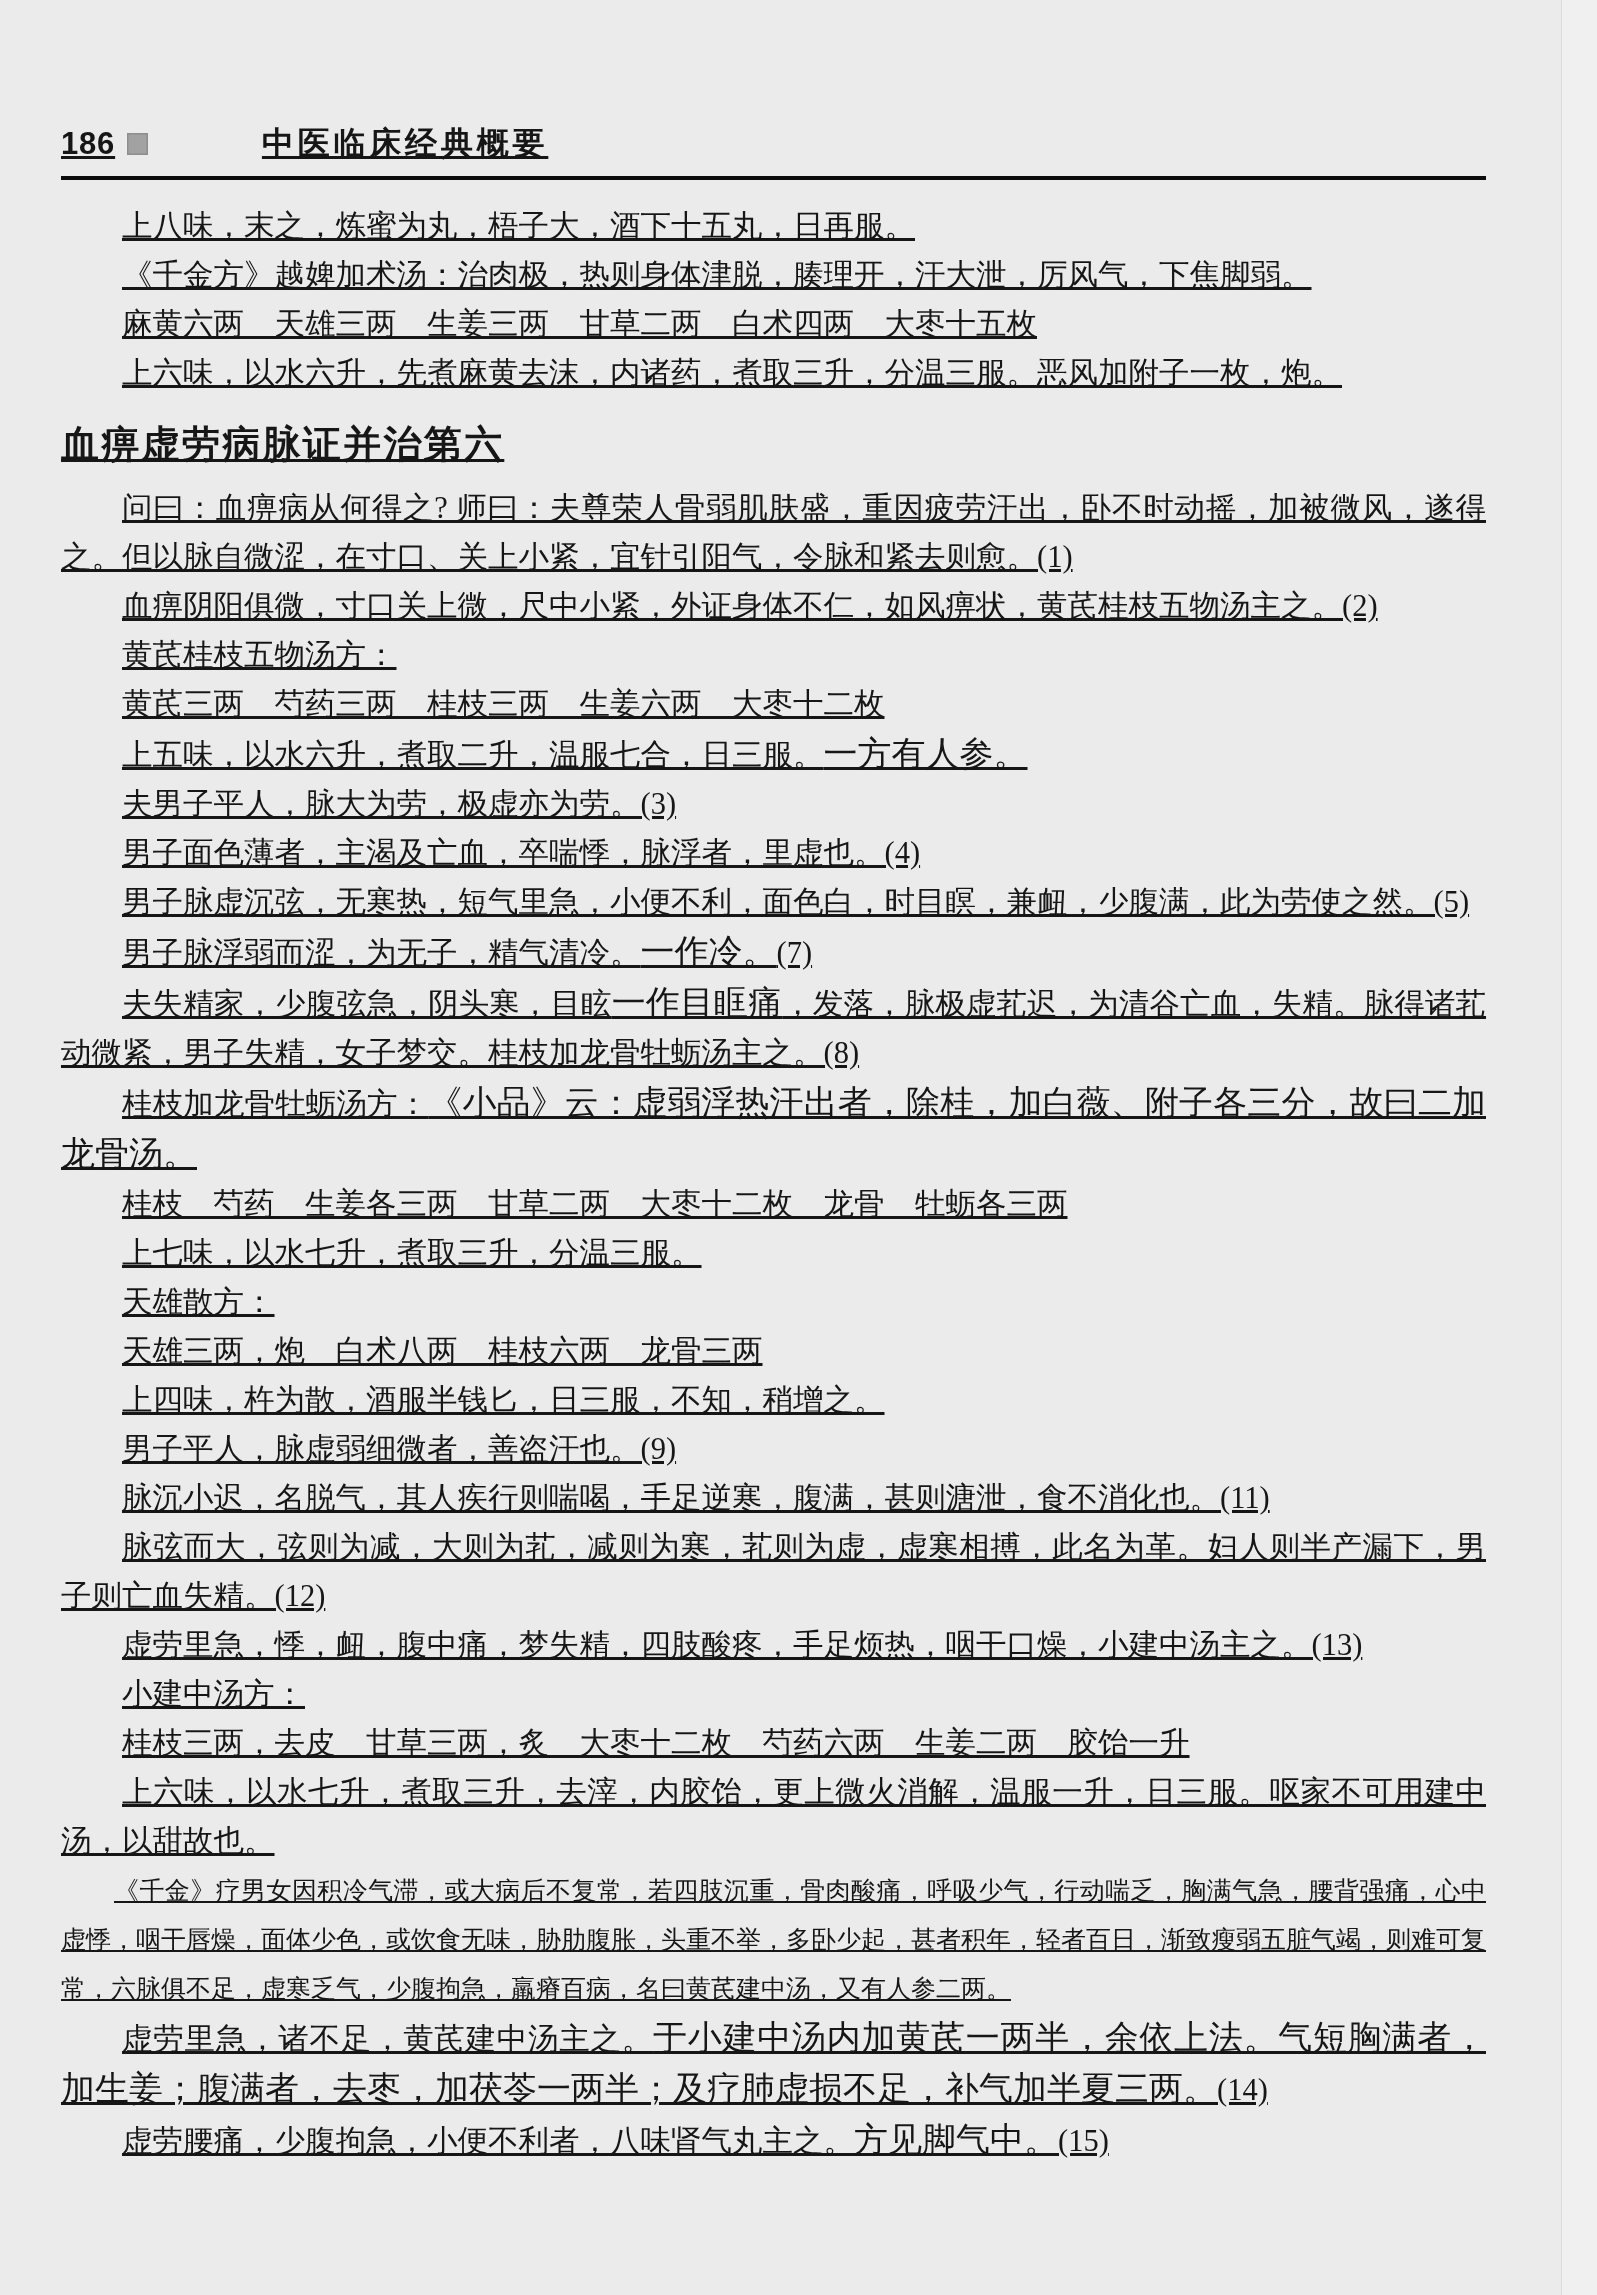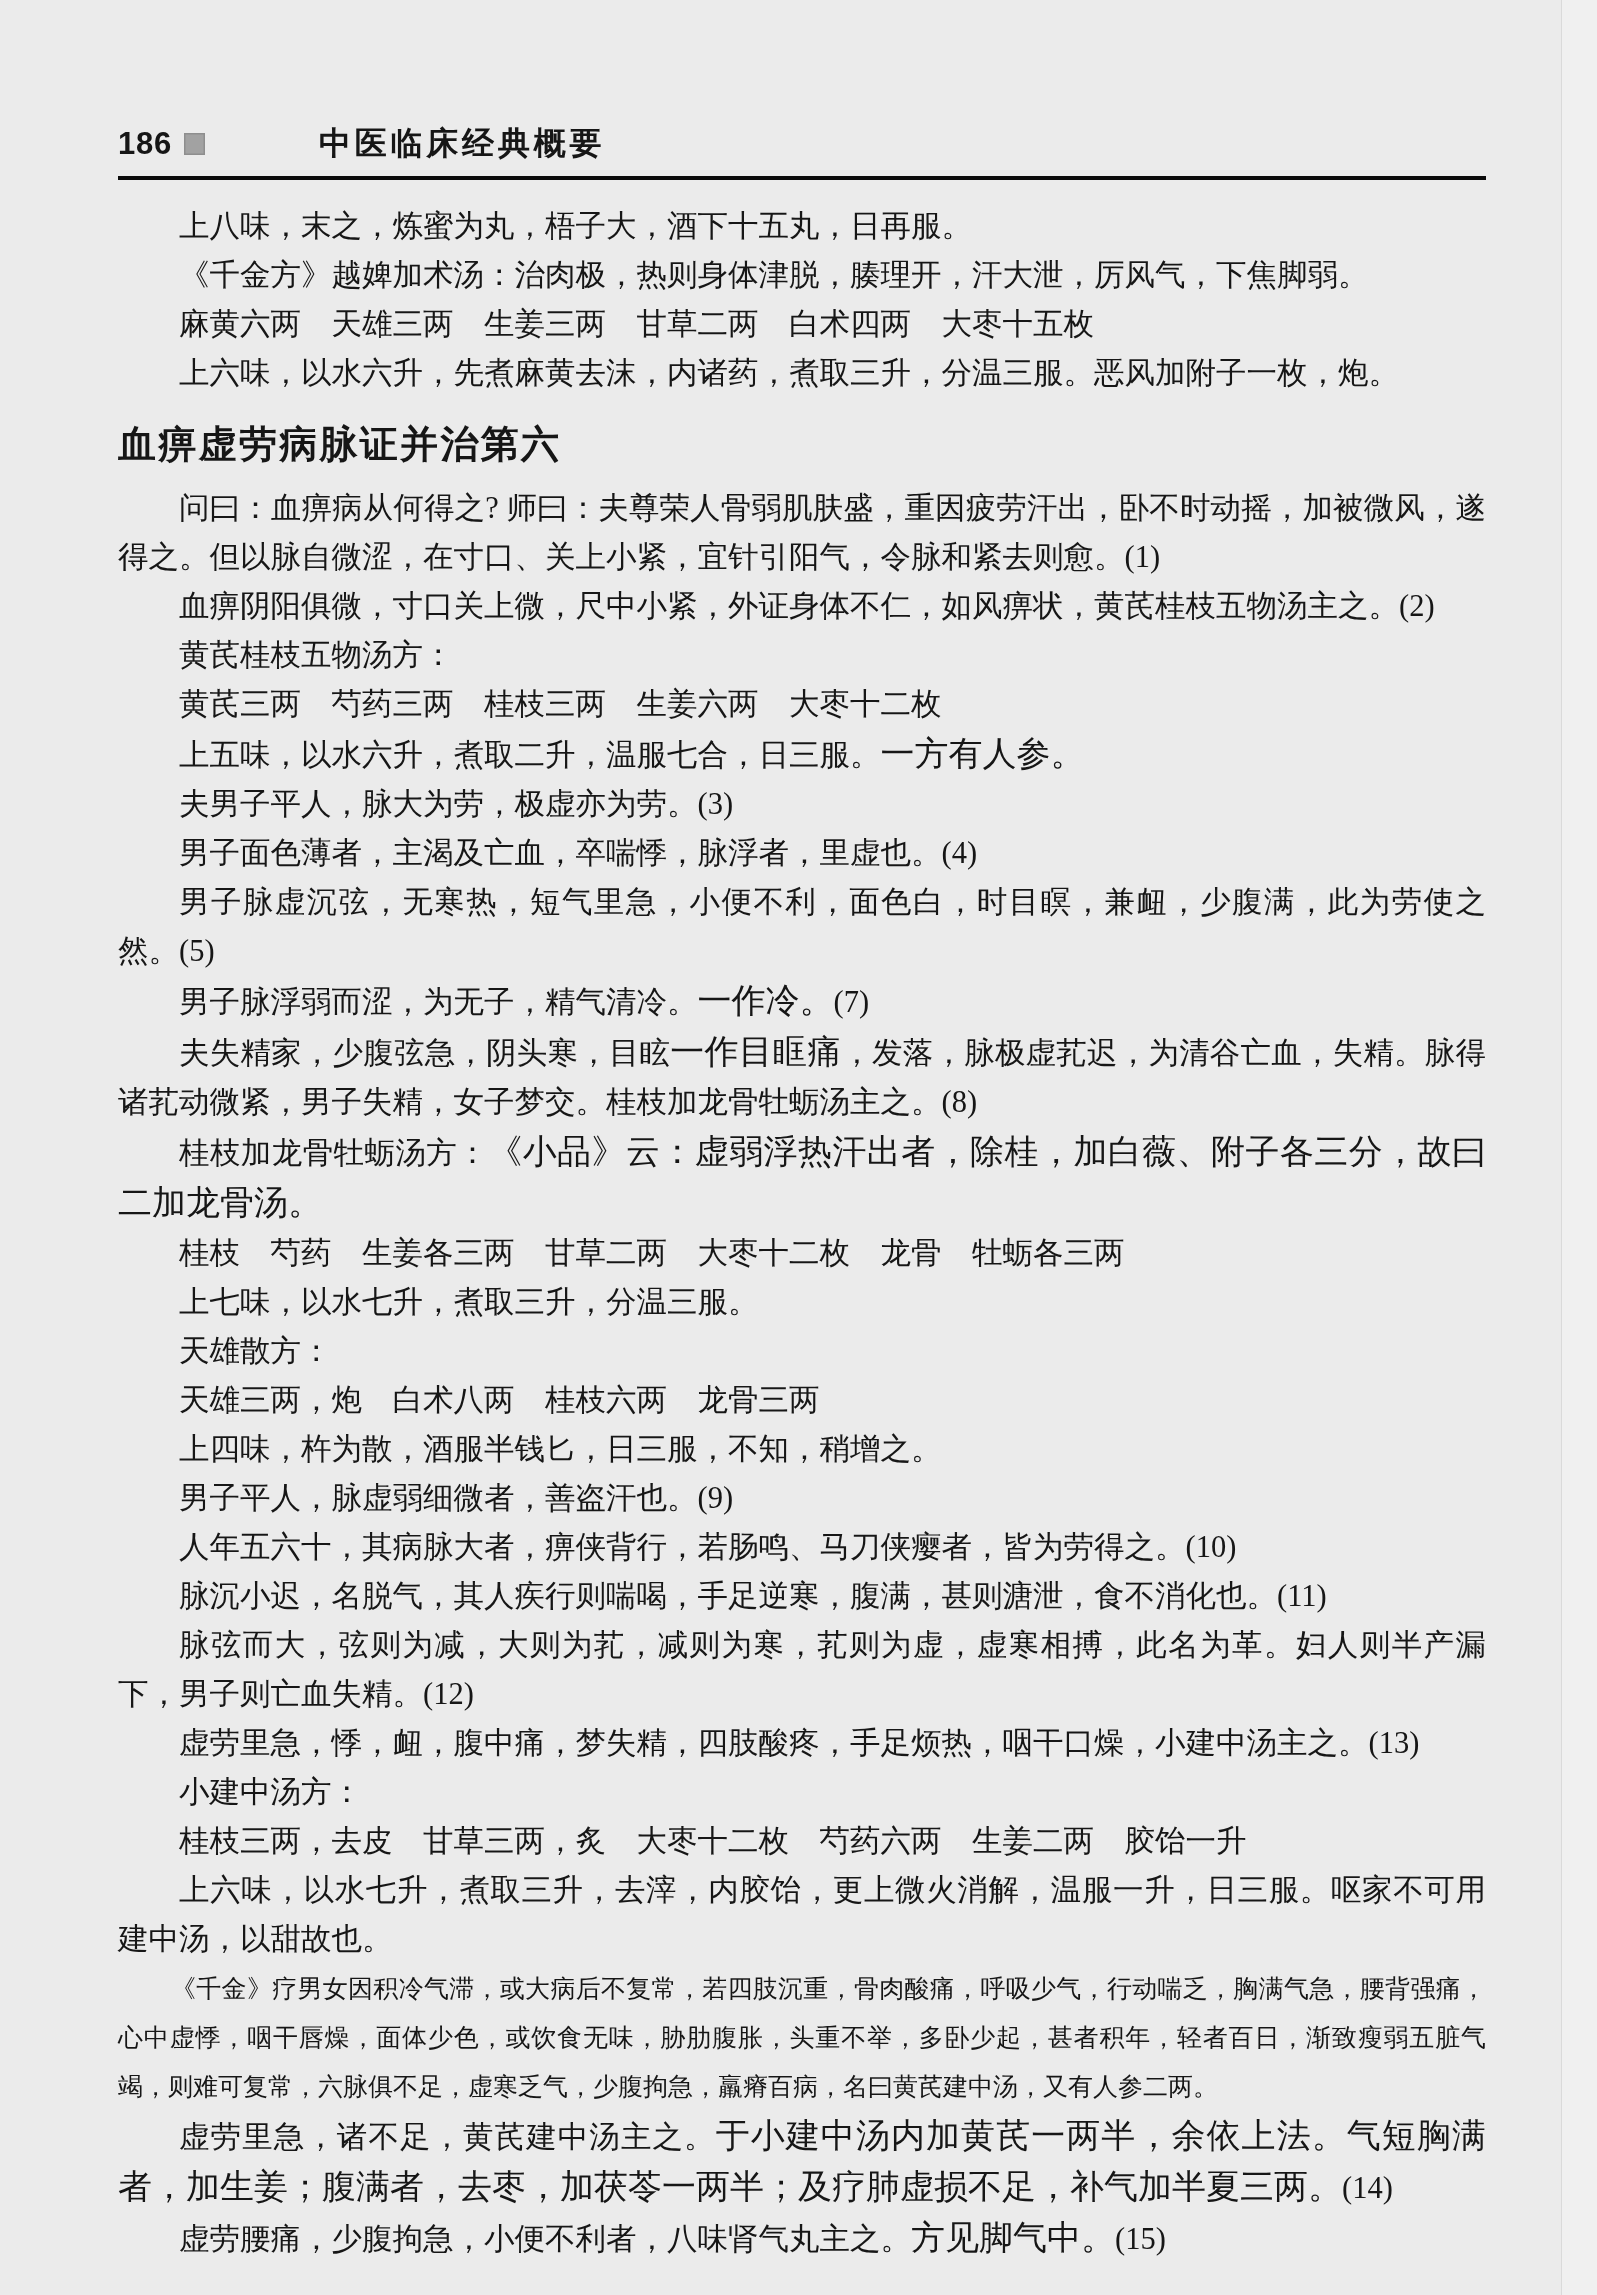--- a/index.html
+++ b/index.html
@@ -7,21 +7,22 @@
     width: 1597px; height: 2295px;
     background: #ebebeb;
     overflow: hidden;
     font-family: "Liberation Serif", "DejaVu Serif", serif;
     color: #161616;
   }
   .page {
     position: relative;
     width: 1597px; height: 2295px;
     box-sizing: border-box;
-    padding: 122px 111px 0 118px;
+    padding: 122px 111px 0 61px;
+    text-decoration: underline;
   }
   
   .running-head {
     display: flex;
     align-items: center;
     font-family: "Liberation Sans", "DejaVu Sans", sans-serif;
     font-weight: bold;
   }
   .page-number { font-size: 31px; letter-spacing: 0.8px; }
   .head-marker {
@@ -92,21 +93,20 @@
       <p class="para"><span>男子脉虚沉弦，无寒热，短气里急，小便不利，面色白，时目瞑，兼衄，少腹满，此为劳使之然。(5)</span></p>
       <p class="para"><span>男子脉浮弱而涩，为无子，精气清冷。</span><span class="small">一作冷。</span><span>(7)</span></p>
       <p class="para"><span>夫失精家，少腹弦急，阴头寒，目眩</span><span class="small">一作目眶痛</span><span>，发落，脉极虚芤迟，为清谷亡血，失精。脉得诸芤动微紧，男子失精，女子梦交。桂枝加龙骨牡蛎汤主之。(8)</span></p>
       <p class="para"><span>桂枝加龙骨牡蛎汤方：</span><span class="small">《小品》云：虚弱浮热汗出者，除桂，加白薇、附子各三分，故曰二加龙骨汤。</span></p>
       <p class="para"><span>桂枝　芍药　生姜各三两　甘草二两　大枣十二枚　龙骨　牡蛎各三两</span></p>
       <p class="para"><span>上七味，以水七升，煮取三升，分温三服。</span></p>
       <p class="para"><span>天雄散方：</span></p>
       <p class="para"><span>天雄三两，炮　白术八两　桂枝六两　龙骨三两</span></p>
       <p class="para"><span>上四味，杵为散，酒服半钱匕，日三服，不知，稍增之。</span></p>
       <p class="para"><span>男子平人，脉虚弱细微者，善盗汗也。(9)</span></p>
-      <p class="para"><span>人年五六十，其病脉大者，痹侠背行，若肠鸣、马刀侠瘿者，皆为劳得之。(10)</span></p>
       <p class="para"><span>脉沉小迟，名脱气，其人疾行则喘喝，手足逆寒，腹满，甚则溏泄，食不消化也。(11)</span></p>
       <p class="para"><span>脉弦而大，弦则为减，大则为芤，减则为寒，芤则为虚，虚寒相搏，此名为革。妇人则半产漏下，男子则亡血失精。(12)</span></p>
       <p class="para"><span>虚劳里急，悸，衄，腹中痛，梦失精，四肢酸疼，手足烦热，咽干口燥，小建中汤主之。(13)</span></p>
       <p class="para"><span>小建中汤方：</span></p>
       <p class="para"><span>桂枝三两，去皮　甘草三两，炙　大枣十二枚　芍药六两　生姜二两　胶饴一升</span></p>
       <p class="para"><span>上六味，以水七升，煮取三升，去滓，内胶饴，更上微火消解，温服一升，日三服。呕家不可用建中汤，以甜故也。</span></p>
       <p class="para small-para"><span>《千金》疗男女因积冷气滞，或大病后不复常，若四肢沉重，骨肉酸痛，呼吸少气，行动喘乏，胸满气急，腰背强痛，心中虚悸，咽干唇燥，面体少色，或饮食无味，胁肋腹胀，头重不举，多卧少起，甚者积年，轻者百日，渐致瘦弱五脏气竭，则难可复常，六脉俱不足，虚寒乏气，少腹拘急，羸瘠百病，名曰黄芪建中汤，又有人参二两。</span></p>
       <p class="para"><span>虚劳里急，诸不足，黄芪建中汤主之。</span><span class="small">于小建中汤内加黄芪一两半，余依上法。气短胸满者，加生姜；腹满者，去枣，加茯苓一两半；及疗肺虚损不足，补气加半夏三两。</span><span>(14)</span></p>
       <p class="para"><span>虚劳腰痛，少腹拘急，小便不利者，八味肾气丸主之。</span><span class="small">方见脚气中。</span><span>(15)</span></p>
     </main>

